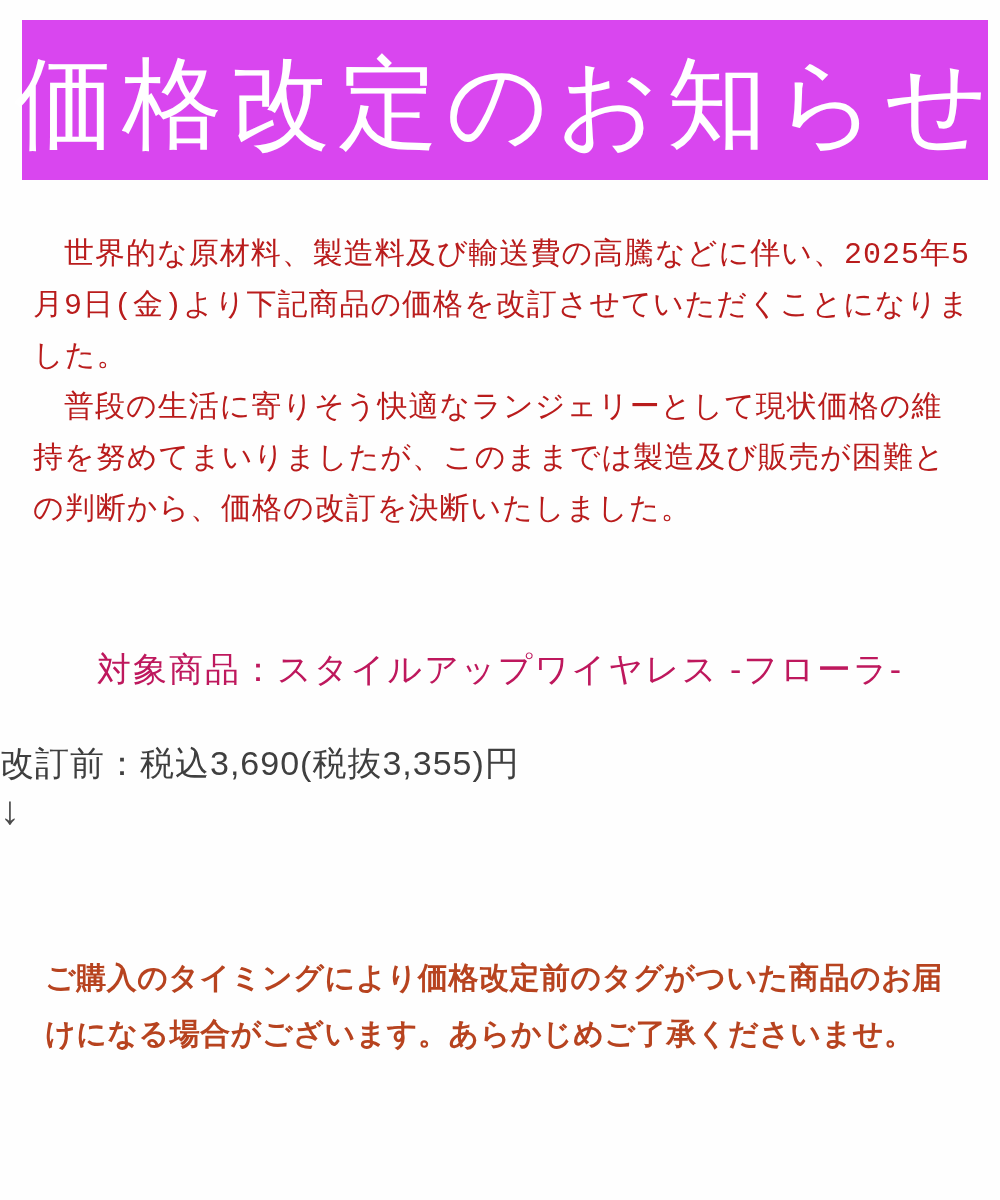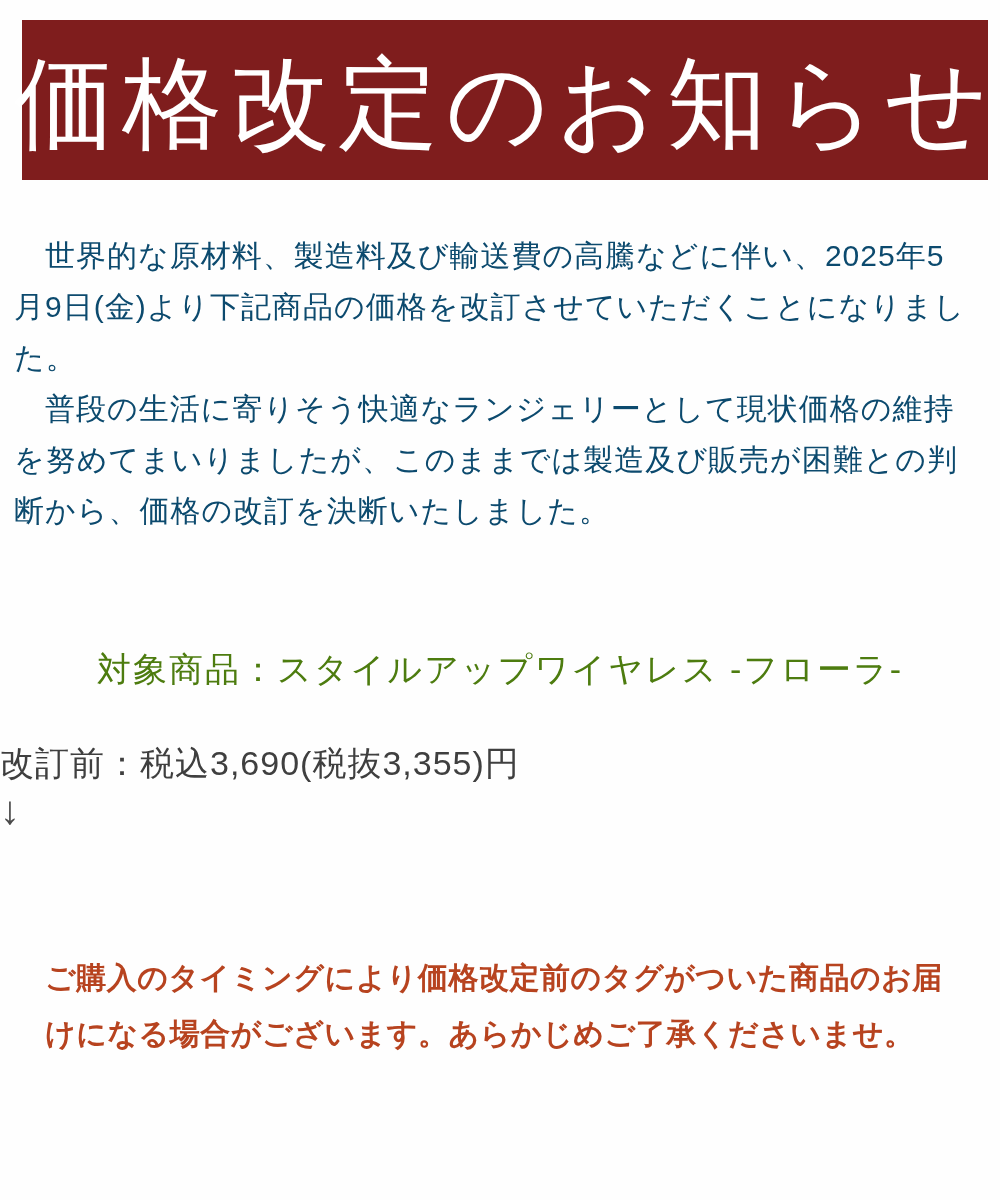--- a/index.html
+++ b/index.html
@@ -13,56 +13,57 @@
     width: 1000px;
     height: 1200px;
     margin: 0 auto;
     background: #fefefe;
     overflow: hidden;
   }
   
   .banner {
     margin: 20px 12px 0 22px;
     height: 160px;
-    background: #7f1d1d;
+    background: #d946ef;
     display: flex;
     align-items: center;
     justify-content: center;
   }
   .banner h1 {
     margin: 0;
     padding-top: 6px;
     font-size: 100px;
     font-weight: 300;
     letter-spacing: 8px;
     color: #ffffff;
     white-space: nowrap;
     line-height: 1;
   }
   
   .body-text {
-    padding: 50px 30px 0 14px;
-    color: #0c4a6e;
+    padding: 50px 30px 0 33px;
+    color: #b91c1c;
+    font-family: Liberation Mono, monospace;
   }
   .body-text p {
     margin: 0;
     font-size: 30px;
     line-height: 51px;
     letter-spacing: 1px;
     word-break: break-all;
     text-align: left;
   }
   
   .product-line {
     margin-top: 110px;
     text-align: center;
     font-size: 34px;
     line-height: 46px;
     letter-spacing: 2px;
-    color: #4d7c0f;
+    color: #be185d;
     white-space: nowrap;
   }
   
   .price-block {
     margin-top: 48px;
     text-align: left;
     color: #3f3f3f;
   }
   .price-line {
     font-size: 34px;

